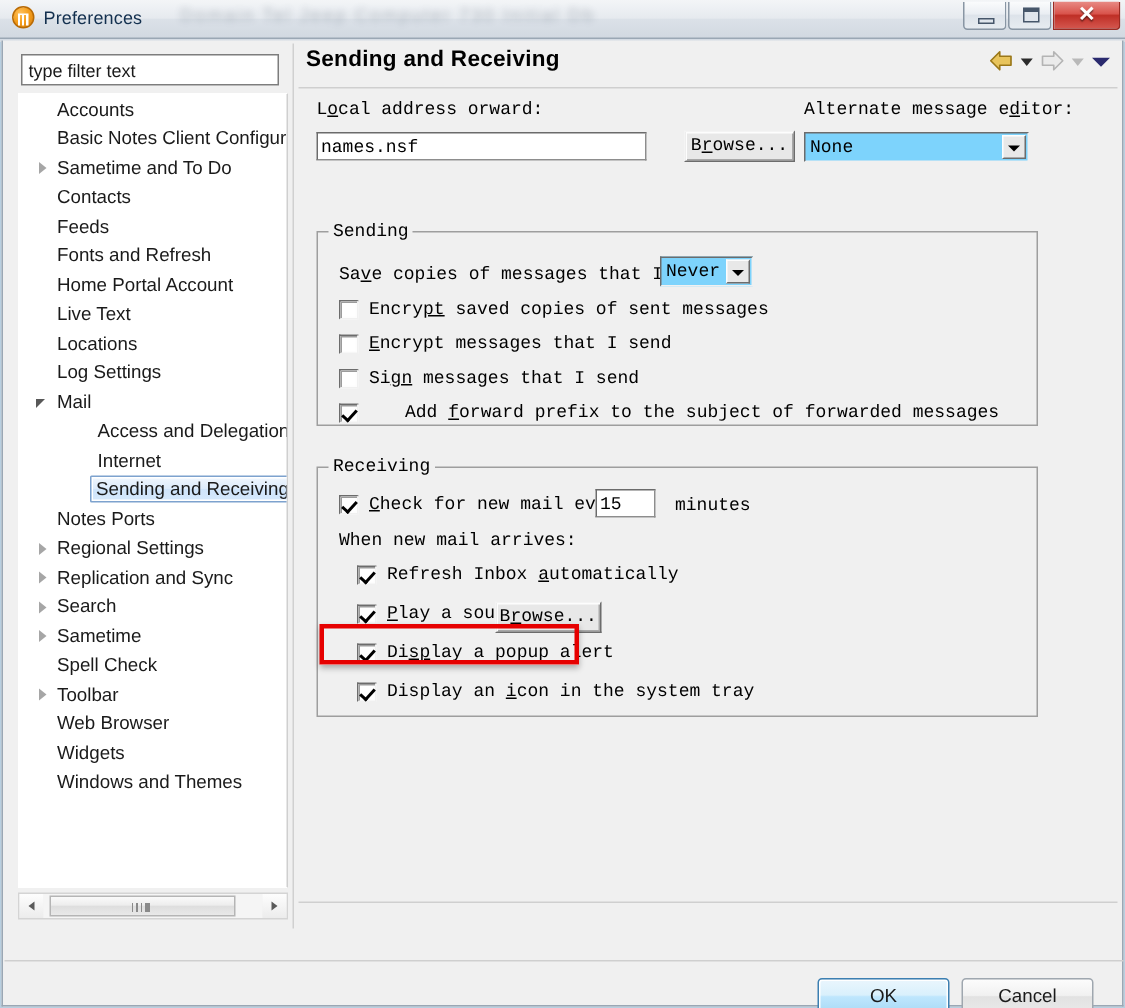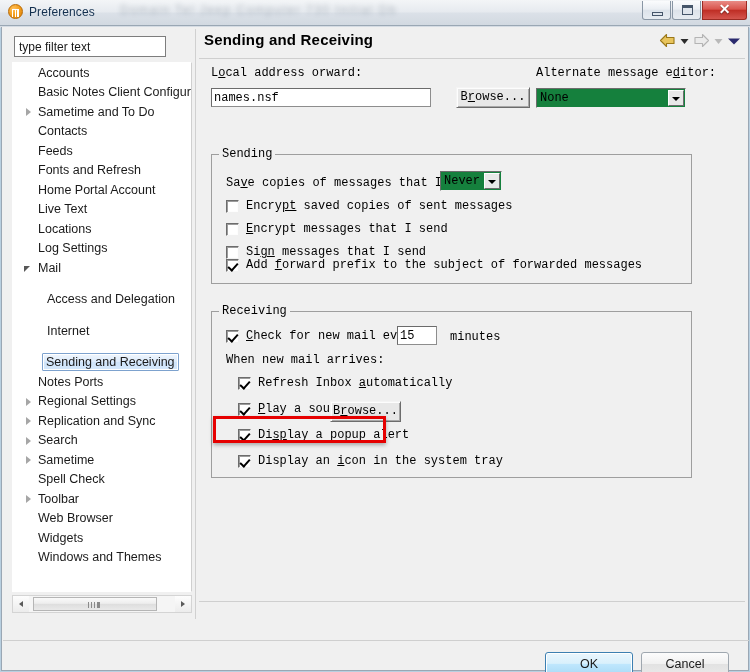--- a/index.html
+++ b/index.html
@@ -138,21 +138,21 @@
 
   
   .sidebar {
     position: absolute;
     left: 10px; top: 6px;
     width: 180px; height: 588px;
   }
   .filter-input {
     position: absolute;
     left: 2px; top: 3px;
-    width: 152px; height: 21px;
+    width: 172px; height: 21px;
     border: 1px solid #7d7d7d;
     background: #fff;
     font-family: "Liberation Sans", sans-serif;
     font-size: 12px;
     color: #1a1a1a;
     padding: 0 4px;
     box-sizing: border-box;
     outline: none;
   }
   .tree {
@@ -188,21 +188,21 @@
     border-bottom: 4px solid transparent;
   }
   .tree-item .twisty.expanded::before {
     content: "";
     position: absolute; left: 3px; top: 8px;
     width: 0; height: 0;
     border-top: 6px solid #585858;
     border-right: 6px solid transparent;
   }
   .tree-label { padding-left: 1px; }
-  .tree-item.child { padding-left: 33px; margin-top: 12px; }
+  .tree-item.child { padding-left: 51px; }
   .tree-item.root  { padding-left: 8px; }
   .tree-item.selected .tree-label {
     background: linear-gradient(to bottom, #f0f6fd 0%, #dcebfb 48%, #cfe4fa 52%, #d5e8fc 100%);
     border: 1px solid #7da2ce;
     padding: 1px 3px 1px 3px;
     margin-left: -4px;
     border-radius: 1px;
     box-shadow: inset 0 0 0 1px #fff;
   }
 
@@ -331,21 +331,21 @@
     box-sizing: border-box;
     cursor: default;
     user-select: none;
   }
 
   .combo {
     display: inline-flex;
     align-items: center;
     border: 1px solid;
     border-color: #6c6c6c #f0f0f0 #f0f0f0 #6c6c6c;
-    background: #15803d;
+    background: #7dd3fc;
     height: 20px;
     box-sizing: border-box;
     position: relative;
     padding-left: 3px;
     font-family: "Liberation Mono", "DejaVu Sans Mono", monospace;
     font-size: 12px;
     color: #000;
   }
   .combo .arrowbtn {
     position: absolute;
@@ -654,21 +654,21 @@
               <span><span>Encry</span><span class="mn">pt</span><span> saved copies of sent messages</span></span>
             </div>
             <div class="cbrow" style="left: 14px; top: 67px; text-align: center;">
               <span class="cbox"></span>
               <span><span></span><span class="mn">E</span><span>ncrypt messages that I send</span></span>
             </div>
             <div class="cbrow" style="left: 14px; top: 90px;">
               <span class="cbox"></span>
               <span><span>Si</span><span class="mn">gn</span><span> messages that I send</span></span>
             </div>
-            <div class="cbrow" style="left: 14px; top: 103px;">
+            <div class="cbrow" style="left: 14px; top: 113px; gap: 24px;">
               <span class="cbox checked"></span>
               <span><span>Add </span><span class="mn">f</span><span>orward prefix to the subject of forwarded messages</span></span>
             </div>
           </div>
       </div>
 
       <div class="groupbox" style="left:12px; top:281px; width:481px; height:167px;">
         <span class="legend">Receiving</span>
 
         <div class="cbrow" style="left:14px; top:17px;">

